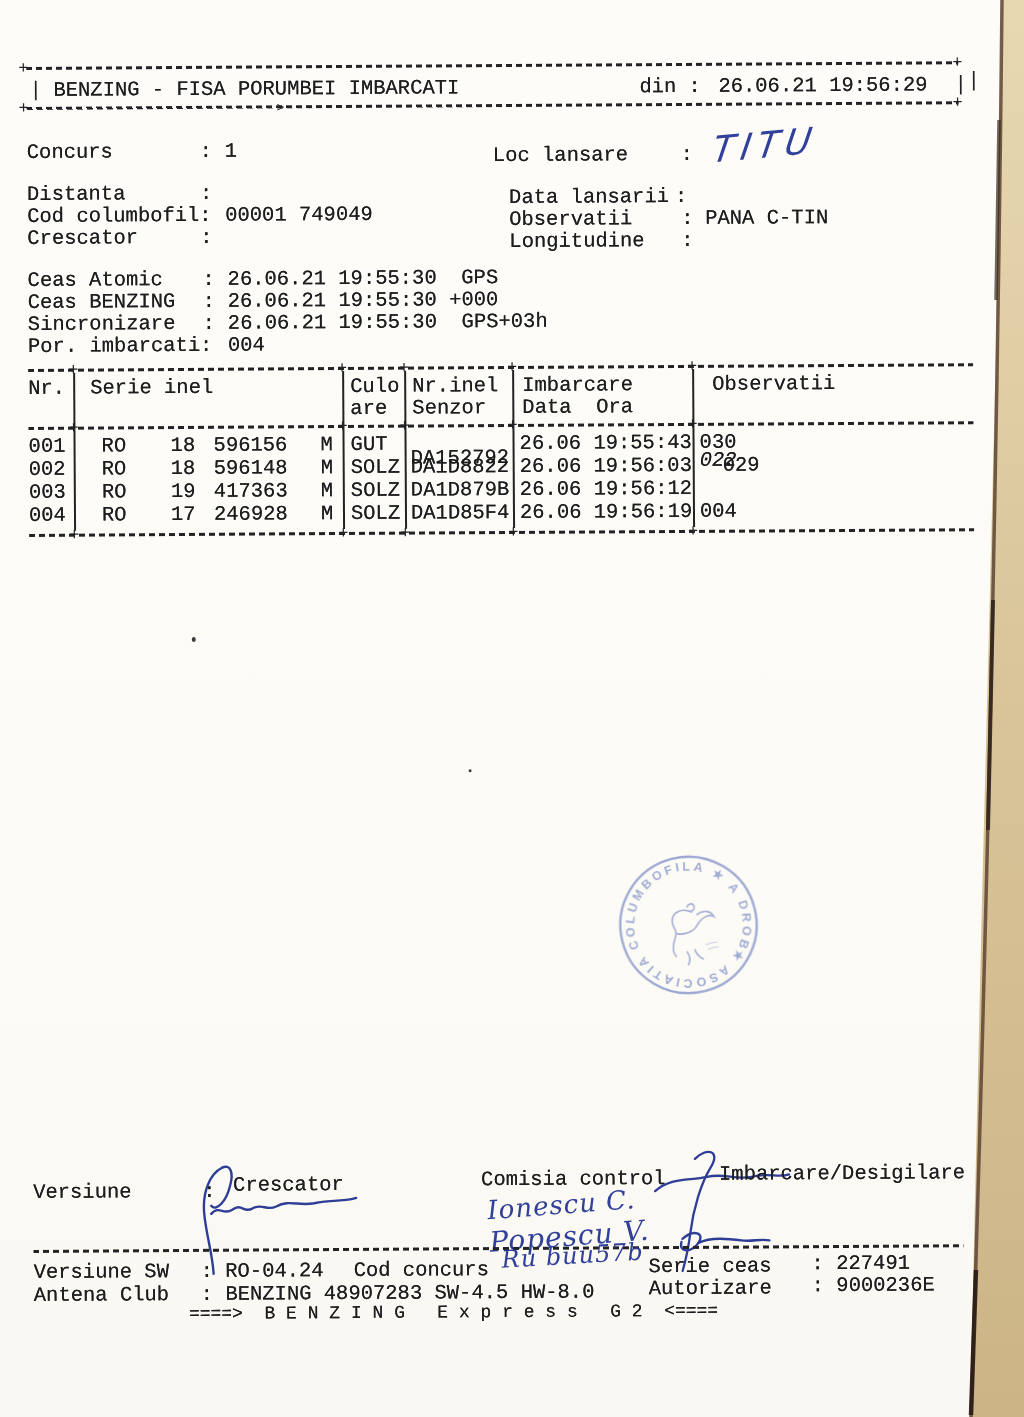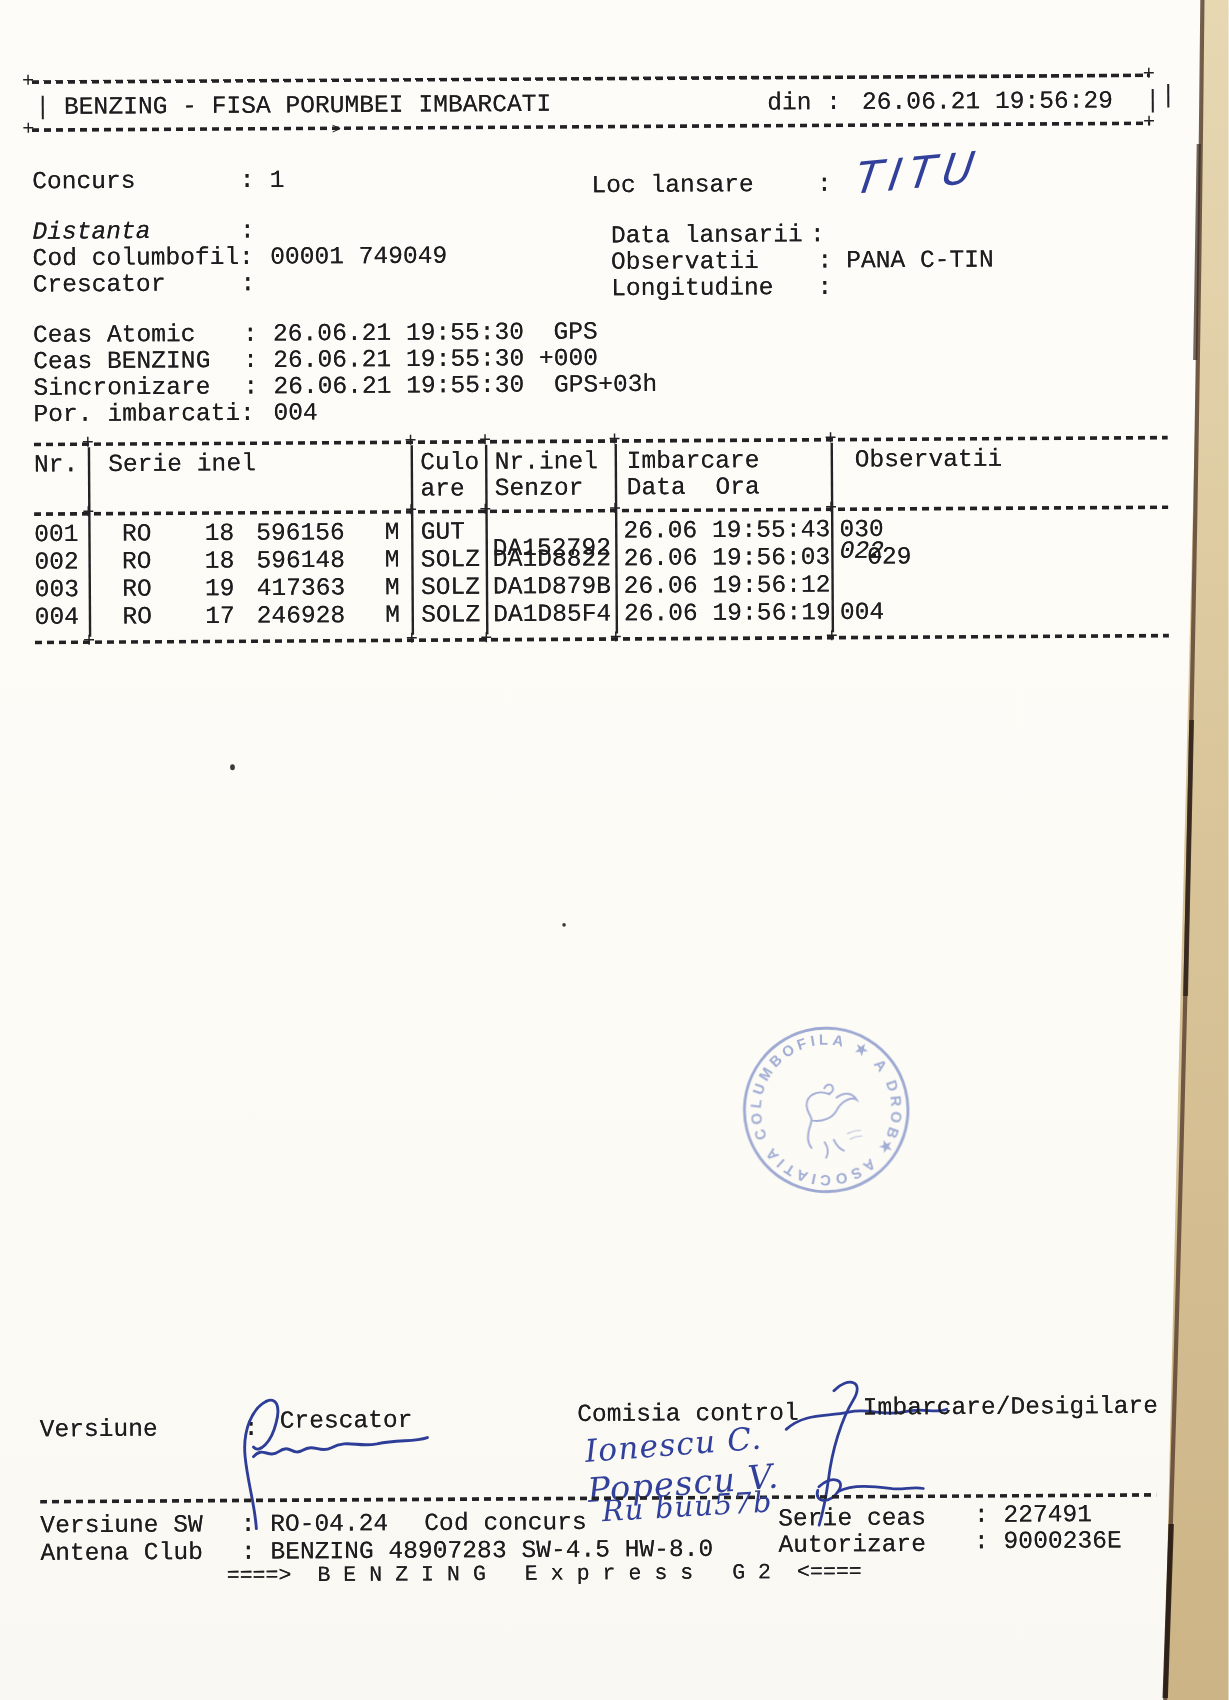--- a/index.html
+++ b/index.html
@@ -48,21 +48,21 @@
     <span class="gt" style="left:280px;top:99px;"></span>
 
     <span class="t" style="left:30px;top:140px;">Concurs</span>
     <span class="t" style="left:203px;top:140px;">:</span>
     <span class="t" style="left:228px;top:140px;">1</span>
 
     <span class="t" style="left:496px;top:146px;text-align:center;">Loc lansare</span>
     <span class="t" style="left:684px;top:146px;">:</span>
     <span class="hw hw-caps" style="left:716px;top:126px;">TITU</span>
 
-    <span class="t" style="left:30px;top:182px;font-style:italic;">Distanta</span>
+    <span class="t" style="left:30px;top:182px;">Distanta</span>
     <span class="t" style="left:203px;top:182px;">:</span>
 
     <span class="t" style="left:512px;top:188px;">Data lansarii</span>
     <span class="t" style="left:678px;top:188px;">:</span>
 
     <span class="t" style="left:30px;top:204px;">Cod columbofil</span>
     <span class="t" style="left:202px;top:204px;">:</span>
     <span class="t" style="left:228px;top:204px;">00001 749049</span>
 
     <span class="t" style="left:512px;top:210px;">Observatii</span>

